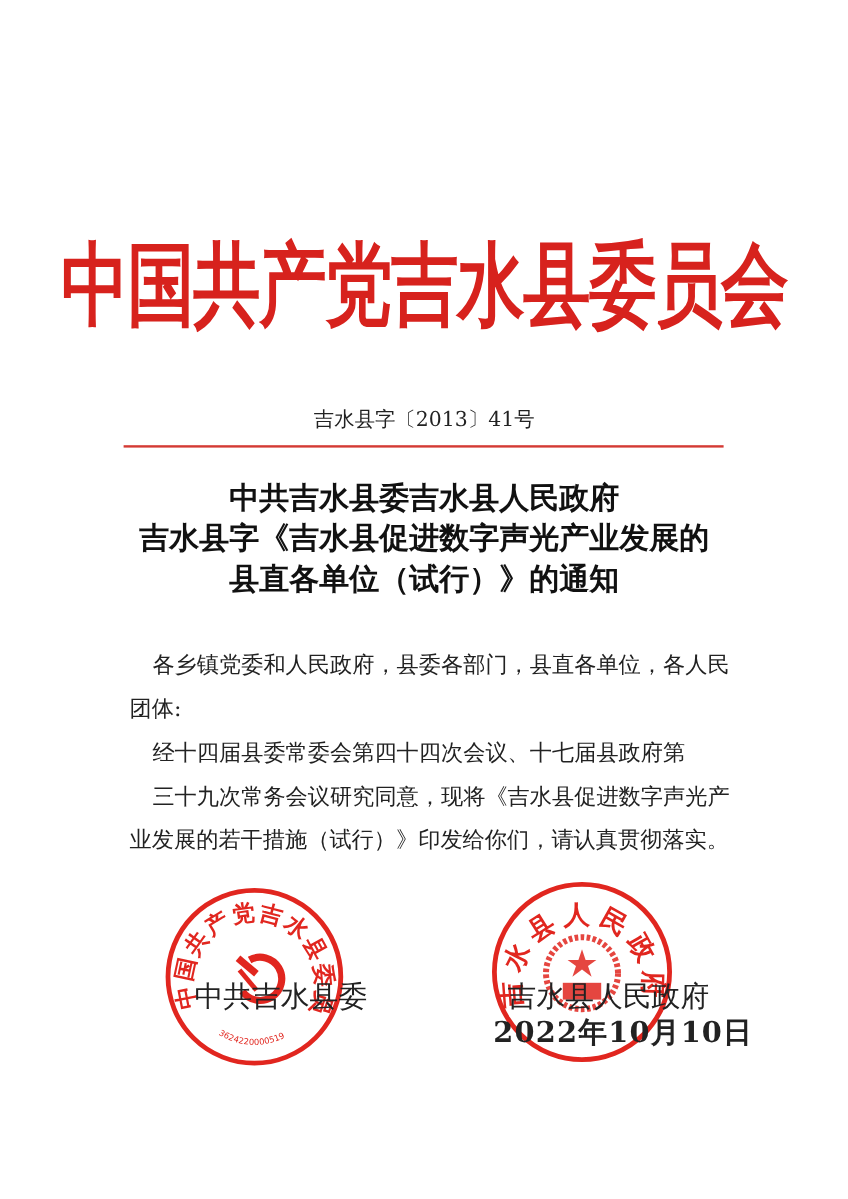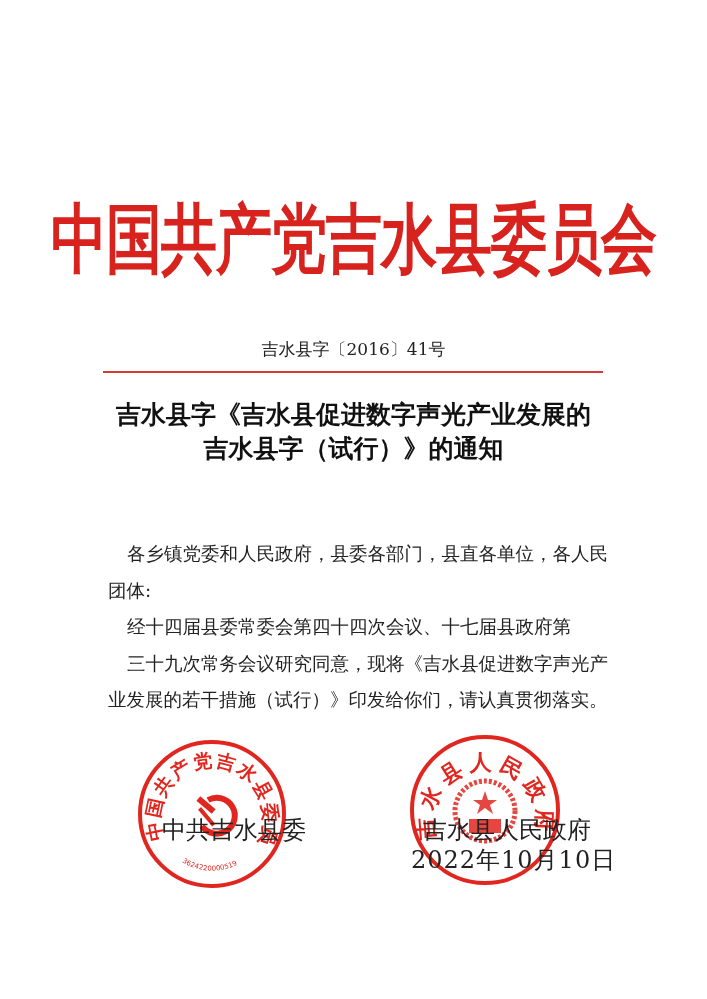--- a/index.html
+++ b/index.html
@@ -11,27 +11,28 @@
   .title div { white-space:nowrap; }
   .body { position:absolute; left:108px; width:500px; font-size:18.5px; color:#222; white-space:nowrap; }
   .seal { position:absolute; border:4px solid #e1261f; border-radius:50%; box-sizing:border-box; }
   .sign { position:absolute; font-size:24px; color:#222; white-space:nowrap; }
 </style>
 </head>
 <body>
 
 <div class="masthead">中国共产党吉水县委员会</div>
 
-<div class="docno">吉水县字〔2016〕41号</div>
+<div class="docno">吉水县字〔2013〕41号</div>
 
 <div class="redline"></div>
 
 <div class="title">
+  <div>中共吉水县委吉水县人民政府</div>
   <div>吉水县字《吉水县促进数字声光产业发展的</div>
-  <div>吉水县字（试行）》的通知</div>
+  <div>县直各单位（试行）》的通知</div>
 </div>
 
 <div class="body" style="top:541px;text-align:right;">各乡镇党委和人民政府，县委各部门，县直各单位，各人民</div>
 <div class="body" style="top:578px;">团体:</div>
 
 <div class="body" style="top:614px; left:127px;">经十四届县委常委会第四十四次会议、十七届县政府第</div>
 <div class="body" style="top:651px;text-align:right;">三十九次常务会议研究同意，现将《吉水县促进数字声光产</div>
 <div class="body" style="top:687px;">业发展的若干措施（试行）》印发给你们，请认真贯彻落实。</div>
 
 <div class="seal" style="left:138px; top:740px; width:148px; height:148px;">
@@ -64,13 +65,13 @@
       <textPath href="#arcG">吉水县人民政府</textPath>
     </text>
     <g opacity="0.85">
       <circle cx="71" cy="72" r="30" fill="none" stroke="#e1261f" stroke-width="5" stroke-dasharray="3 2"></circle>
       <polygon points="71,52 74,61 83,61 76,66 79,75 71,69 63,75 66,66 59,61 68,61" fill="#e1261f"></polygon>
       <rect x="55" y="80" width="32" height="14" fill="#e1261f"></rect>
     </g>
   </svg>
 </div>
 <div class="sign" style="left:423px; top:814px;">吉水县人民政府</div>
-<div class="sign" style="left:411px; top:844px; letter-spacing:1px;">2022年10月10日</div>
+<div class="sign" style="left:411px; top:844px; letter-spacing:1px;font-weight:bold;">2022年10月10日</div>
 
 </body></html>

